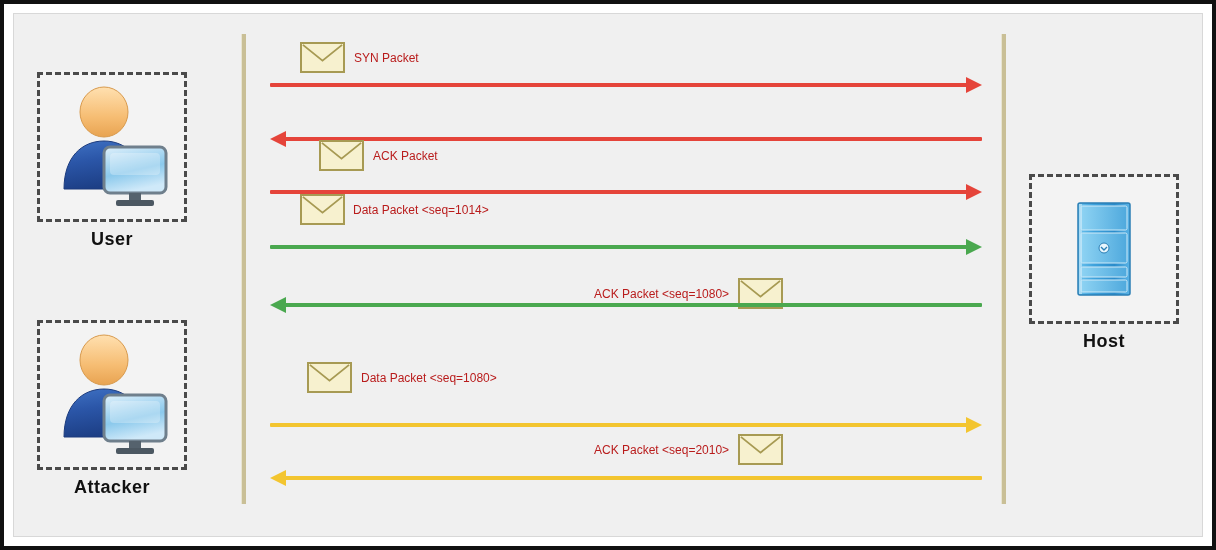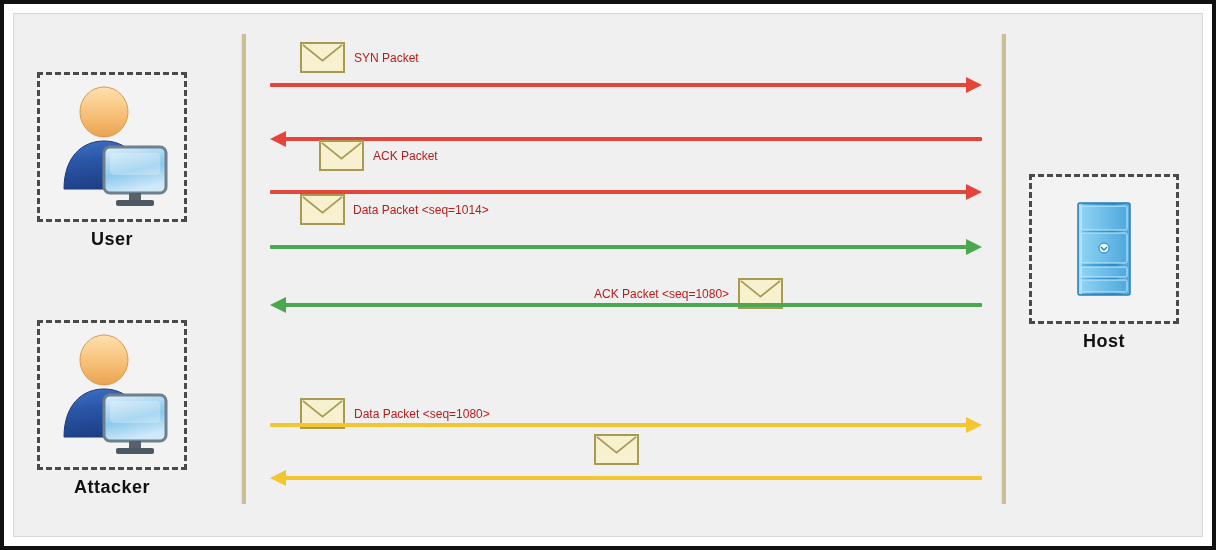--- a/index.html
+++ b/index.html
@@ -331,34 +331,35 @@
           <svg viewBox="0 0 45 31" preserveAspectRatio="none">
             <path d="M1 1 L22.5 19 L44 1" fill="none" stroke="#a79a53" stroke-width="2"></path>
           </svg>
         </span>
       </div>
       <div class="msg-arrow to-left" style="left: 44px; top: 283px; width: 712px;">
         <span class="shaft" style="left:14px; right:0; background:#4aa84f;"></span>
         <span class="head" style="border-right-color:#4aa84f;"></span>
       </div>
 
-      <div class="msg-caption" style="left: 74px; top: 348px; margin-top: 36px;">
+      <div class="msg-caption" style="left: 81px; top: 348px;">
         <span class="envelope">
           <svg viewBox="0 0 45 31" preserveAspectRatio="none">
             <path d="M1 1 L22.5 19 L44 1" fill="none" stroke="#a79a53" stroke-width="2"></path>
           </svg>
         </span>
         <span class="caption-text">Data Packet &lt;seq=1080&gt;</span>
       </div>
       <div class="msg-arrow to-right" style="left: 44px; top: 403px; width: 712px;">
         <span class="shaft" style="left:0; right:14px; background:#f3c52f;"></span>
         <span class="head" style="border-left-color:#f3c52f;"></span>
       </div>
 
       <div class="msg-caption" style="left: 368px; top: 420px;">
+        <span class="caption-text">ACK Packet &lt;seq=2010&gt;</span>
         <span class="envelope">
           <svg viewBox="0 0 45 31" preserveAspectRatio="none">
             <path d="M1 1 L22.5 19 L44 1" fill="none" stroke="#a79a53" stroke-width="2"></path>
           </svg>
         </span>
       </div>
       <div class="msg-arrow to-left" style="left: 44px; top: 456px; width: 712px;">
         <span class="shaft" style="left:14px; right:0; background:#f3c52f;"></span>
         <span class="head" style="border-right-color:#f3c52f;"></span>
       </div>

